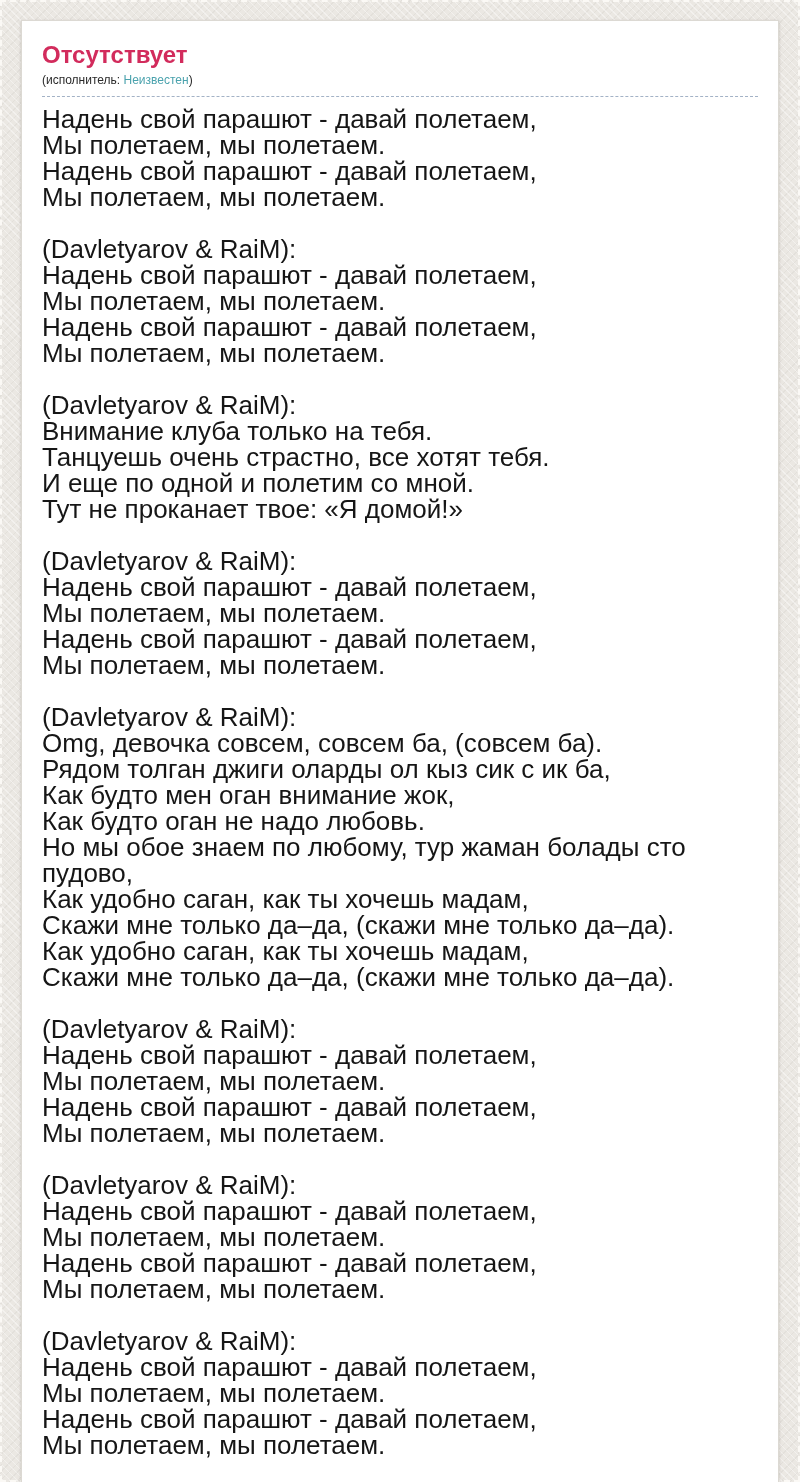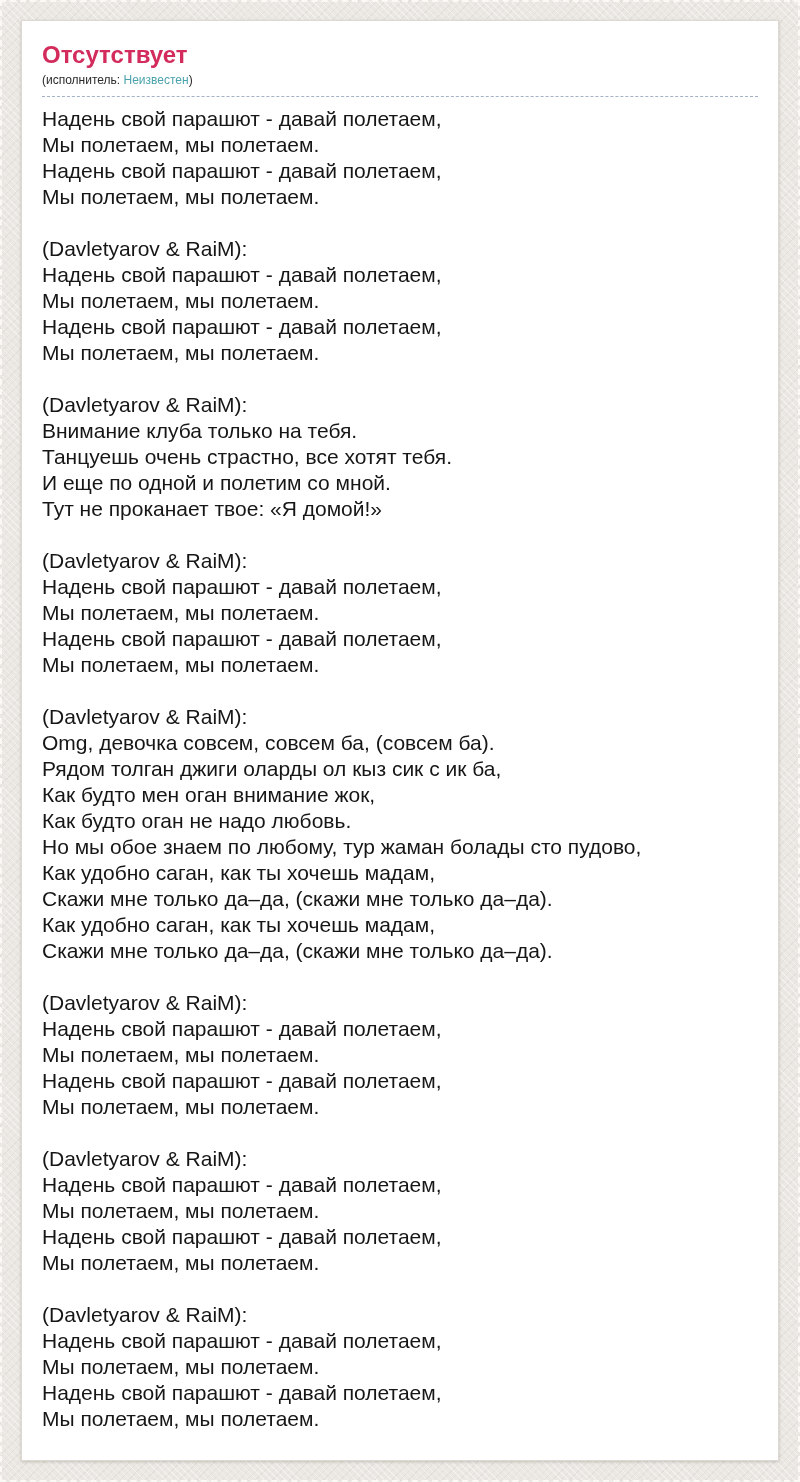--- a/index.html
+++ b/index.html
@@ -46,21 +46,21 @@
     text-decoration: none;
     cursor: pointer;
   }
   .divider {
     height: 0;
     border-bottom: 1px dashed #a3b2c6;
     margin-top: 6px;
   }
   .lyrics {
     margin-top: 9px;
-    font-size: 21px;
+    font-size: 26px;
     line-height: 26px;
     color: #161616;
     white-space: pre-line;
     font-family: "Liberation Sans", sans-serif;
   }
 </style>
 </head>
 <body>
 
 <div class="page">

